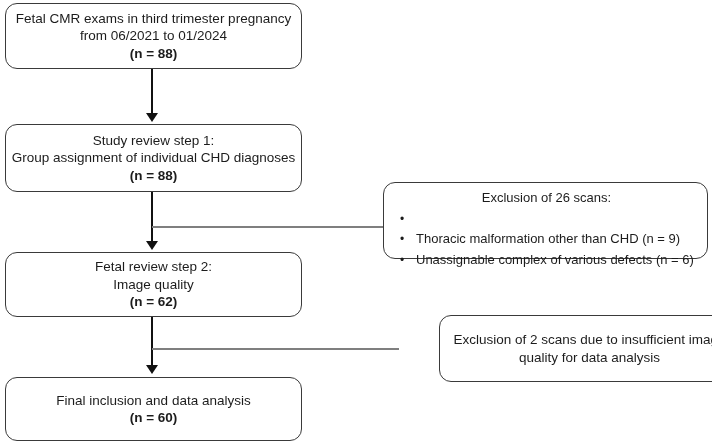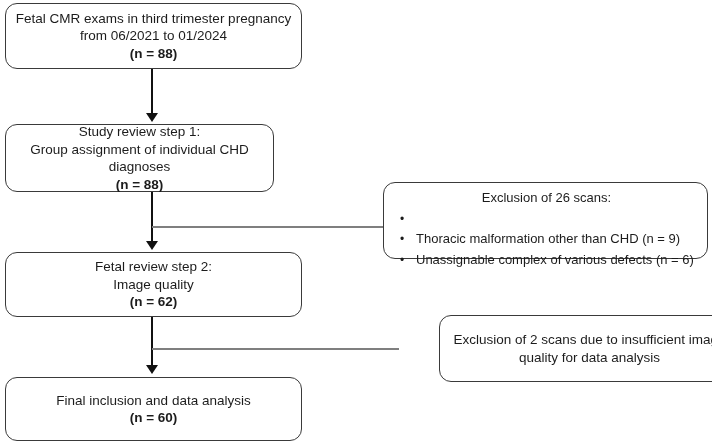--- a/index.html
+++ b/index.html
@@ -77,21 +77,21 @@
 
   <div class="box" style="left:5px; top:3px; width:297px; height:66px;">
     <div>Fetal CMR exams in third trimester pregnancy</div>
     <div>from 06/2021 to 01/2024</div>
     <div class="n">(n = 88)</div>
   </div>
 
   <div class="vline" style="left:151px; top:69px; height:45px;"></div>
   <div class="arrowhead" style="left:146px; top:113px;"></div>
 
-  <div class="box" style="left:5px; top:124px; width:269px; height:68px;">
+  <div class="box" style="left:5px; top:124px; width:297px; height:68px;">
     <div>Study review step 1:</div>
     <div>Group assignment of individual CHD diagnoses</div>
     <div class="n">(n = 88)</div>
   </div>
 
   <div class="vline" style="left:151px; top:192px; height:50px;"></div>
   <div class="hline" style="left:152px; top:226px; width:231px;"></div>
   <div class="arrowhead" style="left:146px; top:241px;"></div>
 
   <div class="box side-list" style="left:383px; top:182px; width:325px; height:77px;">

